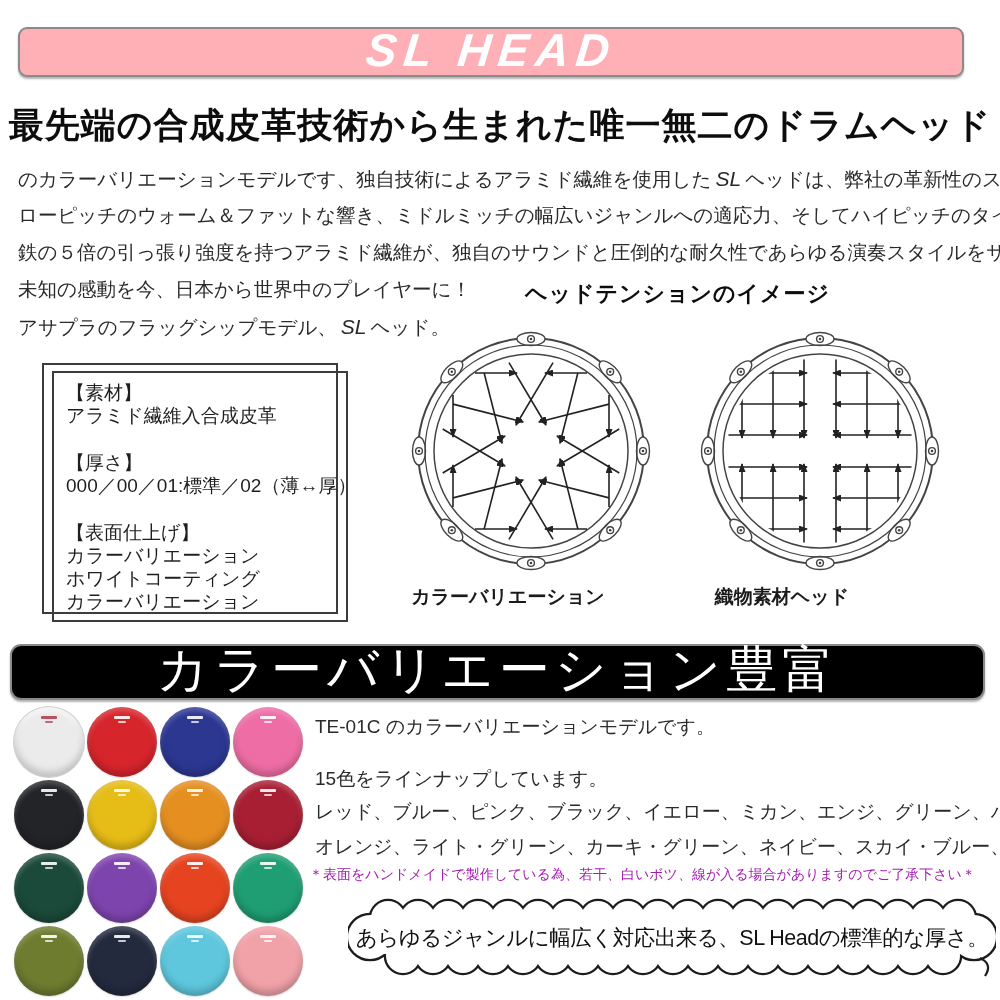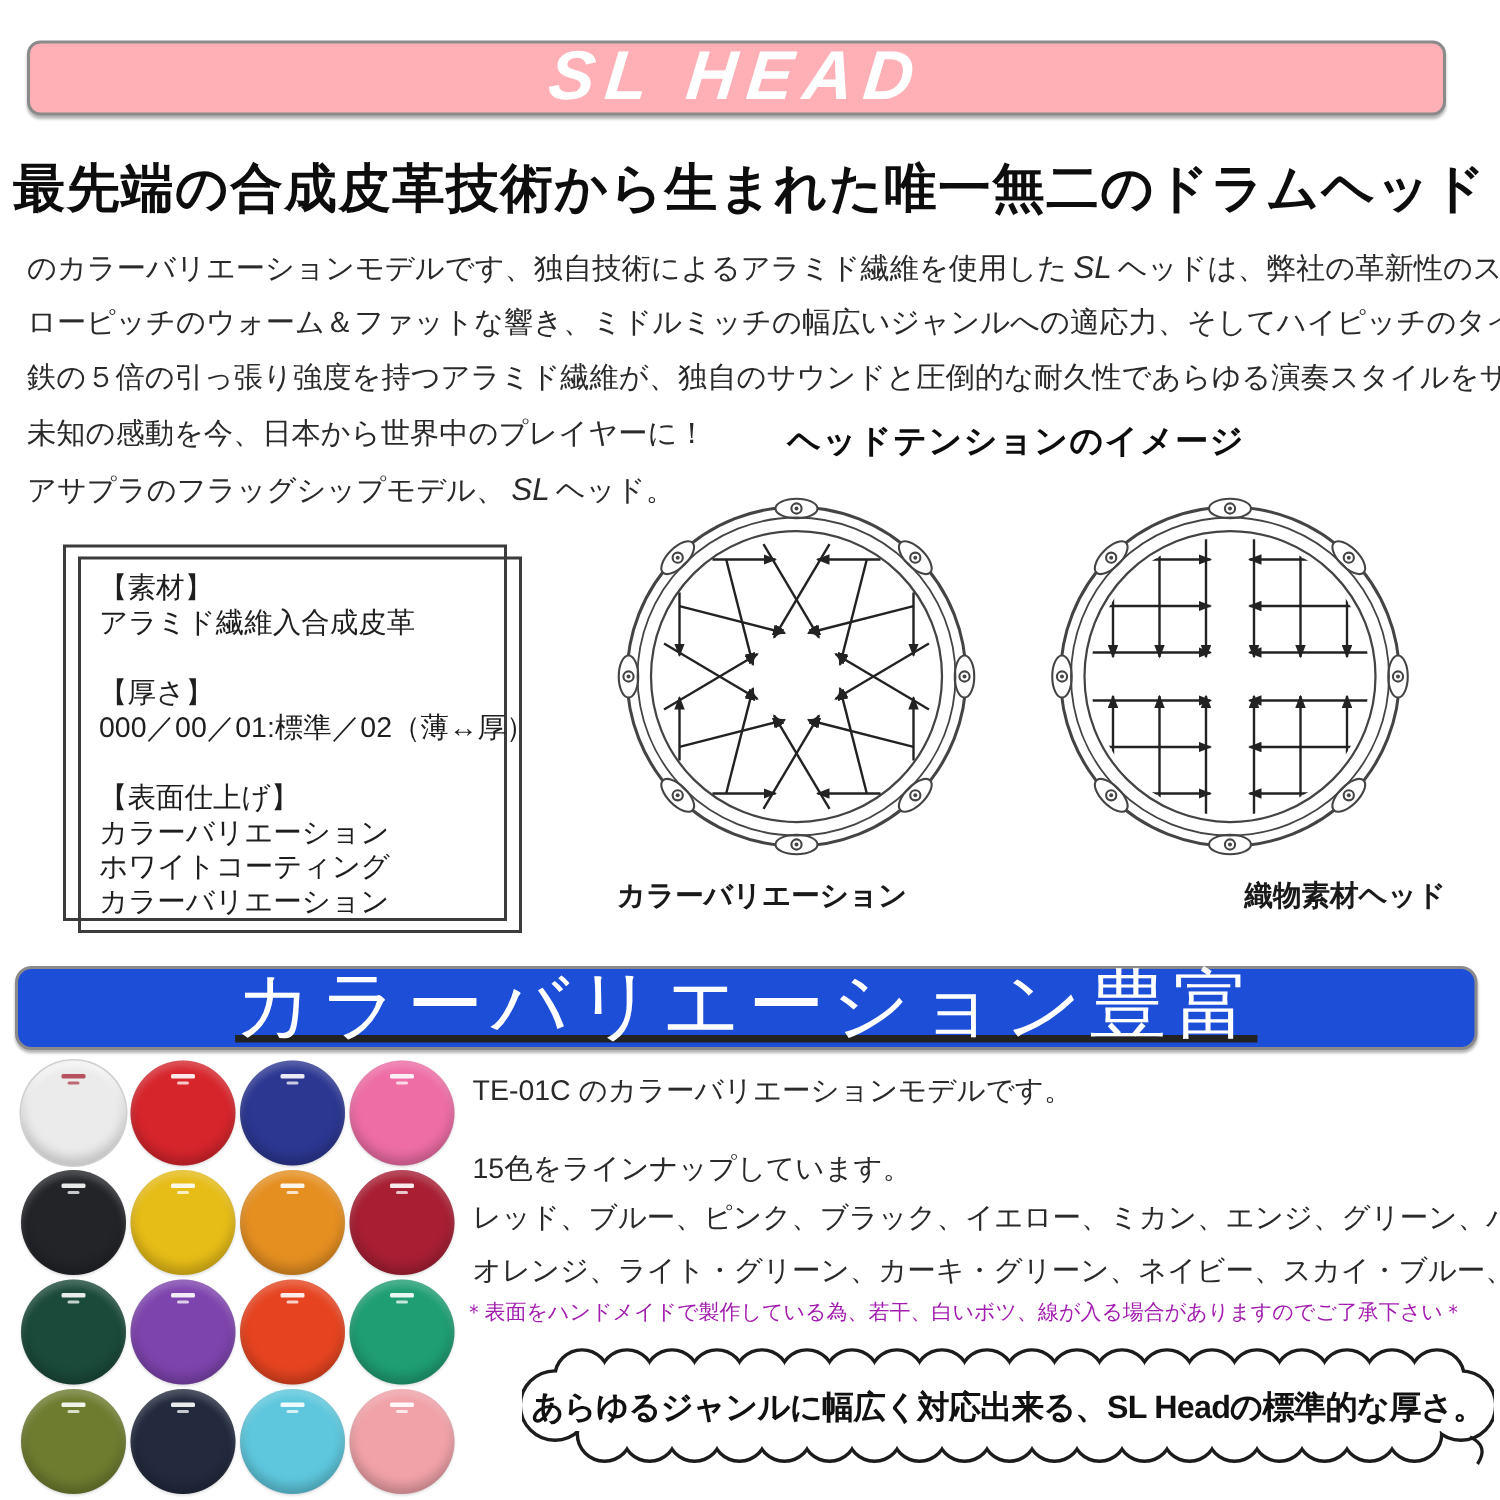--- a/index.html
+++ b/index.html
@@ -45,21 +45,21 @@
     font-size:22px;font-weight:bold;color:#0d0d0d;letter-spacing:1px;
   }
   .drum-svg{position:absolute;width:250px;height:250px;}
   #film-drum{left:406px;top:326px;}
   #woven-drum{left:695px;top:326px;}
   .drum-label{
     position:absolute;top:584px;width:220px;text-align:center;
     font-size:19px;font-weight:bold;color:#1a1a1a;
   }
   .drum-label-film{left:398px;}
-  .drum-label-woven{left:744px;text-align:right;}
+  .drum-label-woven{left:672px;}
   
   #swatch-grid{
     position:absolute;left:14px;top:707px;width:294px;height:293px;
     display:grid;grid-template-columns:repeat(4,73px);grid-template-rows:repeat(4,73px);
   }
   .swatch{position:relative;width:70px;height:70px;border-radius:50%;
     box-shadow:inset 0 -5px 7px rgba(0,0,0,.22), inset 0 4px 5px rgba(255,255,255,.22), 0 1px 2px rgba(0,0,0,.15);
   }
   .logo-mark{position:absolute;left:50%;top:9px;transform:translateX(-50%);width:16px;}
   .logo-mark .bar1{height:3px;border-radius:1px;opacity:.9;}
@@ -69,21 +69,21 @@
   .model-line{left:315px;top:714px;font-size:19px;}
   .lineup-line{left:315px;top:766px;font-size:19px;}
   .color-list-1{left:315px;top:799px;font-size:19px;}
   .color-list-2{left:315px;top:834px;font-size:19px;}
   .note-line{left:309px;top:866px;font-size:14px;color:#a21caf;}
   
   #cloud-svg{position:absolute;left:348px;top:896px;width:648px;height:86px;}
   .bubble-text{
     position:absolute;left:348px;top:896px;width:648px;height:82px;
     display:flex;align-items:center;justify-content:center;
-    font-size:21.5px;font-weight:bold;color:#111;white-space:nowrap;letter-spacing:-0.5px;
+    font-size:21.5px;font-weight:normal;color:#111;white-space:nowrap;letter-spacing:-0.5px;
   }
 </style>
 </head>
 <body>
 
 <div id="canvas">
 
   <div class="banner banner-top" style="background: rgb(255, 176, 183);">
     <span class="banner-text">SL HEAD</span>
   </div>
@@ -251,21 +251,21 @@
       <line x1="172" y1="31" x2="172" y2="112" stroke="#222" stroke-width="1.6" marker-end="url(#woven-arr)" clip-path="url(#woven-clip)"></line>
       <line x1="172" y1="219" x2="172" y2="138" stroke="#222" stroke-width="1.6" marker-end="url(#woven-arr)" clip-path="url(#woven-clip)"></line>
       <line x1="31" y1="203" x2="112" y2="203" stroke="#222" stroke-width="1.6" marker-end="url(#woven-arr)" clip-path="url(#woven-clip)"></line>
       <line x1="219" y1="203" x2="138" y2="203" stroke="#222" stroke-width="1.6" marker-end="url(#woven-arr)" clip-path="url(#woven-clip)"></line>
       <line x1="203" y1="31" x2="203" y2="112" stroke="#222" stroke-width="1.6" marker-end="url(#woven-arr)" clip-path="url(#woven-clip)"></line>
       <line x1="203" y1="219" x2="203" y2="138" stroke="#222" stroke-width="1.6" marker-end="url(#woven-arr)" clip-path="url(#woven-clip)"></line>
     </svg>
   <div class="drum-label drum-label-film">カラーバリエーション</div>
   <div class="drum-label drum-label-woven">織物素材ヘッド</div>
 
-  <div class="banner banner-color" style="background: #1d4ed8; text-decoration: underline;">
+  <div class="banner banner-color" style="background: #000000;">
     <span class="banner-text">カラーバリエーション豊富</span>
   </div>
 
   <div id="swatch-grid">
       <div class="swatch" style="background: rgb(235, 235, 235); box-shadow: rgba(0, 0, 0, 0.18) 0px -5px 7px inset, rgba(255, 255, 255, 0.6) 0px 4px 5px inset, rgb(207, 207, 207) 0px 0px 0px 1px;">
         <div class="logo-mark">
           <div class="bar1" style="background: rgb(176, 64, 80);"></div>
           <div class="bar2" style="background: rgb(176, 64, 80);"></div>
         </div>
       </div>

